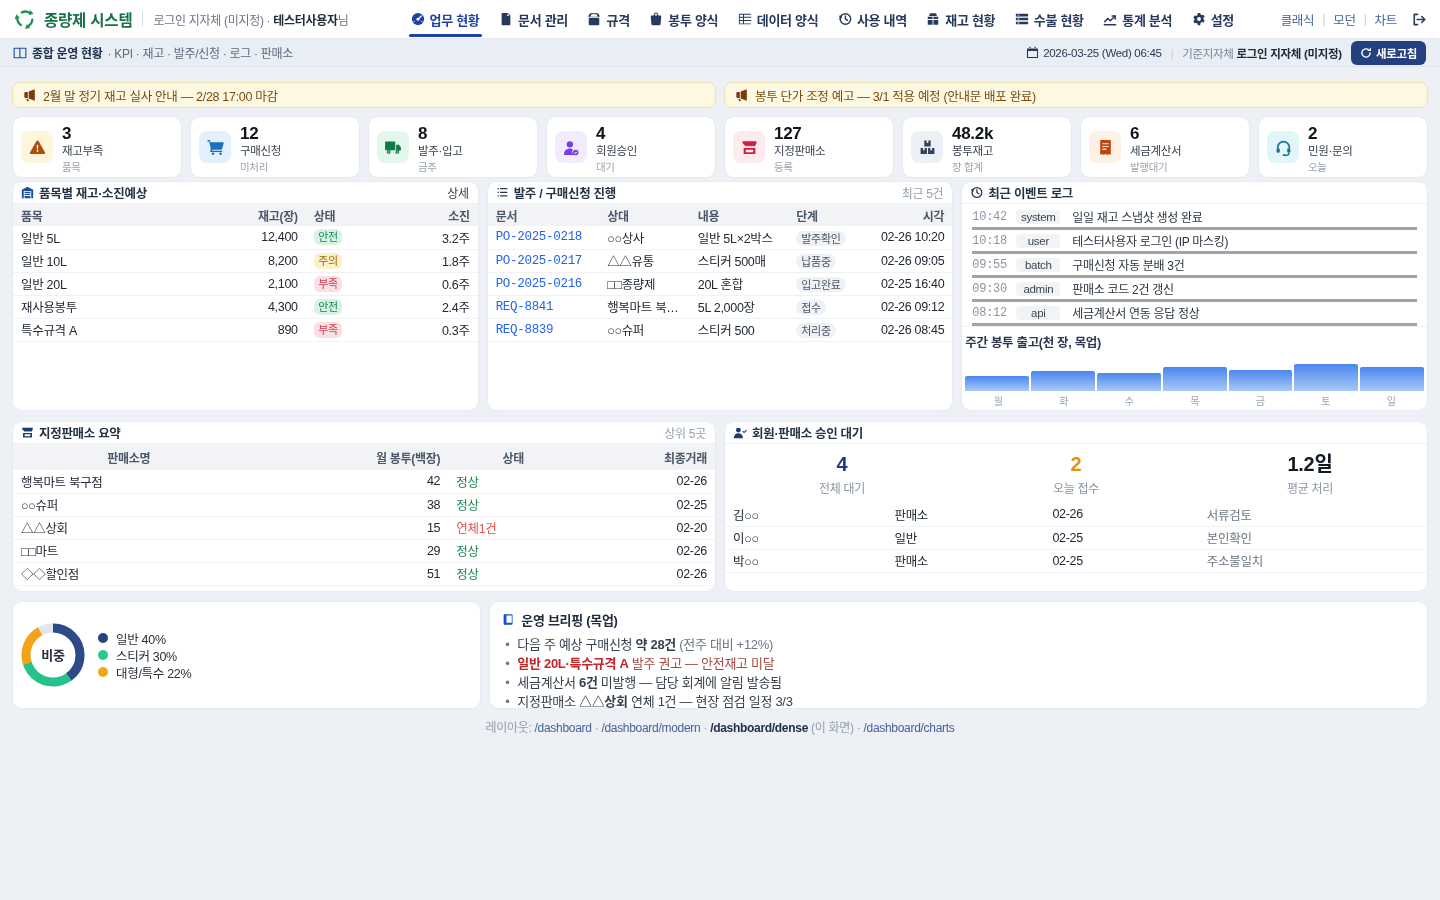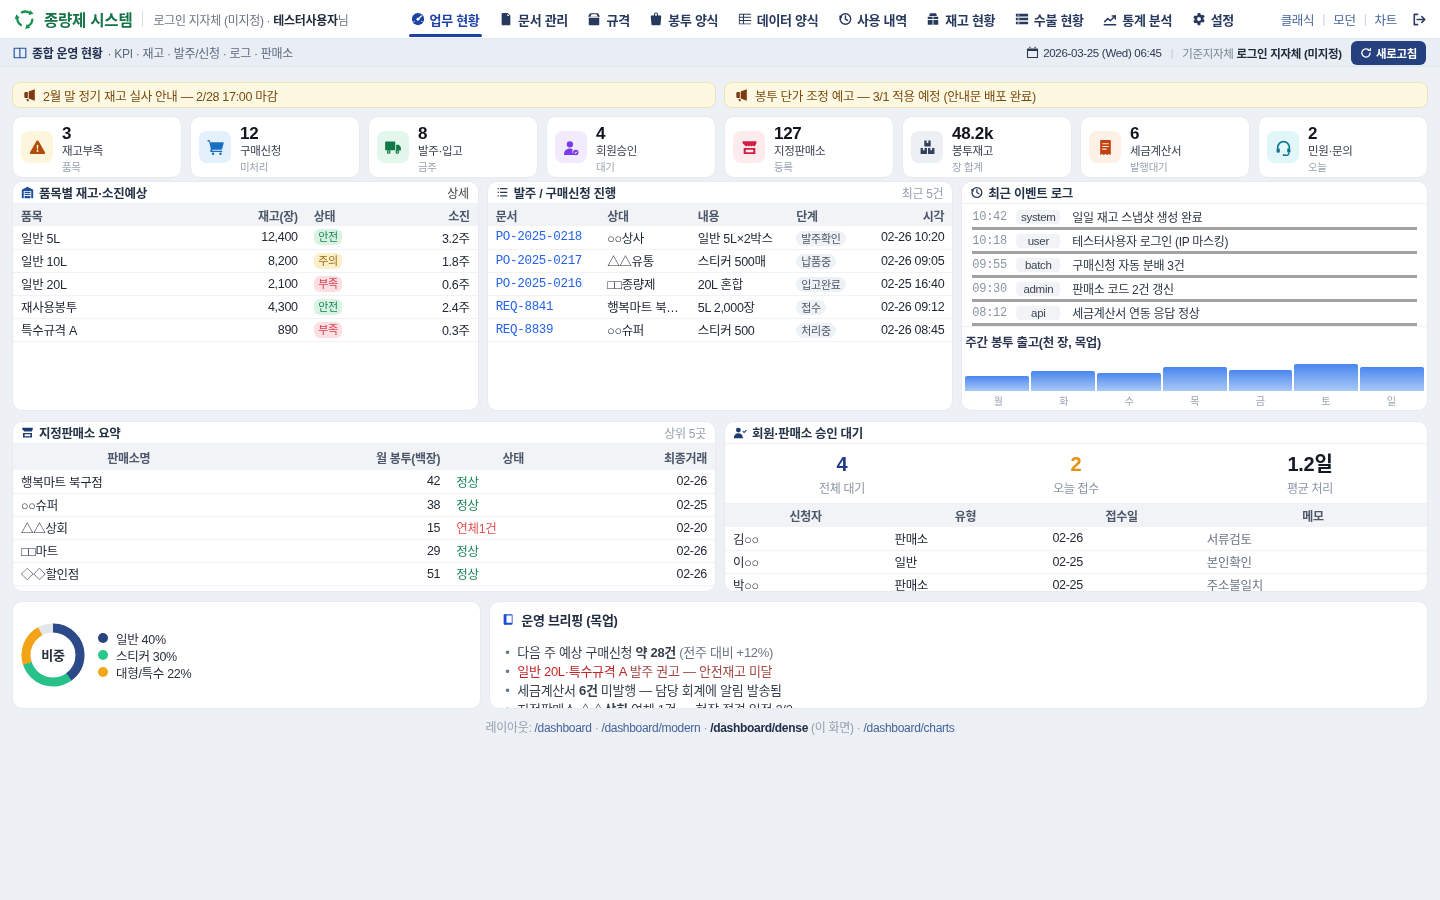--- a/index.html
+++ b/index.html
@@ -85,24 +85,24 @@
 .t-gray{color:#6b7686}
 .p4 th{height:26px}
 .p5 th{height:24px}
 
 .donutp{display:flex;align-items:center;padding:0 0 0 8px;gap:13px}
 .legend div{display:flex;align-items:center;gap:8px;font-size:12.5px;color:#28303d;height:17px}
 .dot{width:10px;height:10px;border-radius:50%}
 
 .brief{padding:8px 12px 0}
 .brief .bt2{display:flex;align-items:center;gap:6px;font-weight:700;font-size:13px;color:#212c40}
-.brief ul{list-style:none;margin-top:14px}
+.brief ul{list-style:none;margin-top:6px}
 .brief li{font-size:13px;color:#37404e;line-height:19px;padding-left:15px;position:relative}
 .brief li:before{content:"•";position:absolute;left:3px;color:#6b7686}
-.red{color:#c22727;font-weight:400}
+.red{color:#c22727;font-weight:700}
 .foot{text-align:center;font-size:12px;color:#95a0ae;margin-top:9px}
 .foot a{color:#44639c;text-decoration:none}
 .foot b{color:#23304a}
 svg{display:block}
 </style>
 </head>
 <body>
 
 <div class="hdr">
   <div class="logo">
@@ -543,26 +543,20 @@
           </div>
       </div>
       <table>
         <colgroup>
             <col style="width:23%">
             <col style="width:22.5%">
             <col style="width:22%">
             <col style="width:32.5%">
           </colgroup>
         <tbody>
-            <tr>
-              <th style="text-align:center">신청자</th>
-              <th style="text-align:center">유형</th>
-              <th style="text-align:center">접수일</th>
-              <th style="text-align:center">메모</th>
-            </tr>
         <tr>
               <td>김○○</td>
               <td>판매소</td>
               <td>02-26</td>
               <td class="t-gray">서류검토</td>
             </tr>
         <tr>
               <td>이○○</td>
               <td>일반</td>
               <td>02-25</td>

